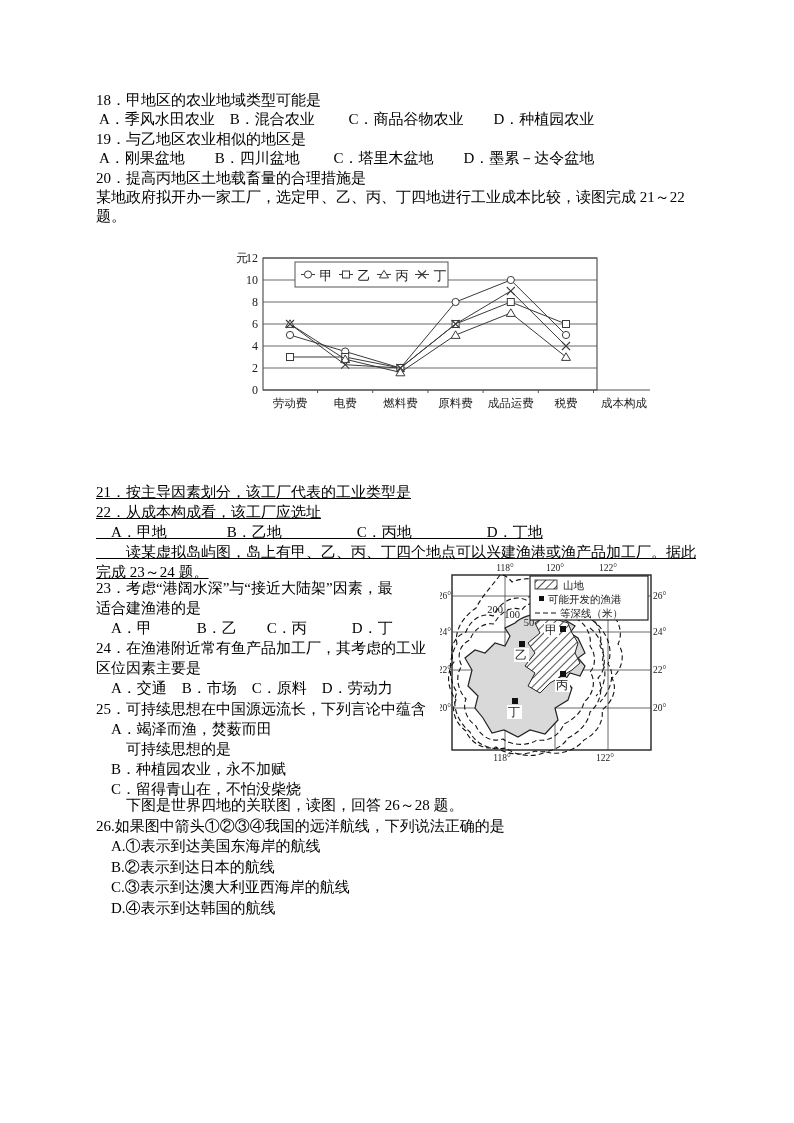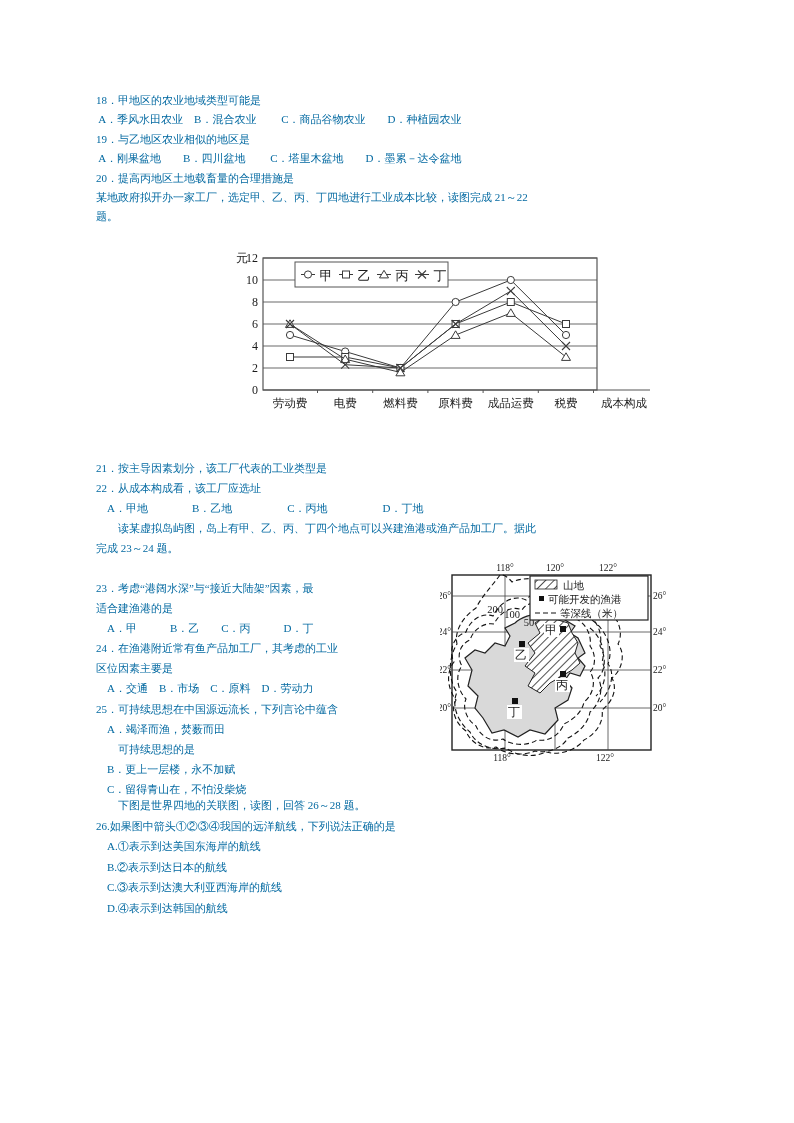--- a/index.html
+++ b/index.html
@@ -1,22 +1,22 @@
 <!DOCTYPE html>
 <html><head>
 <meta charset="utf-8">
 <style>
   * { margin:0; padding:0; box-sizing:border-box; }
   body { background:#ffffff; font-family:"Liberation Serif","DejaVu Serif",serif; }
   .page { position:relative; width:794px; height:1123px; background:#ffffff; color:#1a1a1a; overflow:hidden; }
-  .tblock { position:absolute; font-size:11px; color:#0369a1; }
+  .tblock { position:absolute; font-size:15px; color:#000000; }
   .tblock .line { white-space:pre; }
   #block-q18 { left:96px; top:91px;  width:620px; }
   #block-q18 .line { height:19.4px; line-height:19.4px; }
-  #block-q21 { left:96px; top:458px; width:620px; }
+  #block-q21 { left:96px; top:482px; width:620px;text-decoration:underline; }
   #block-q21 .line { height:20px; line-height:20px; }
   #block-q23 { left:96px; top:578px; width:360px; }
   #block-q23 .line { height:20.1px; line-height:20.1px; }
   #block-q26 { left:96px; top:795px; width:640px; }
   #block-q26 .line { height:20.5px; line-height:20.5px; }
   #chart-wrap { position:absolute; left:230px; top:250px; width:430px; height:180px; }
   #map-wrap   { position:absolute; left:440px; top:558px; width:262px; height:212px; }
   svg text { font-family:"Liberation Serif","DejaVu Serif",serif; fill:#1a1a1a; }
 </style>
 </head>
@@ -123,21 +123,21 @@
   <div id="block-q23" class="tblock">
       <div class="line">23．考虑“港阔水深”与“接近大陆架”因素，最</div>
       <div class="line">适合建渔港的是</div>
       <div class="line">　A．甲　　　B．乙　　C．丙　　　D．丁</div>
       <div class="line">24．在渔港附近常有鱼产品加工厂，其考虑的工业</div>
       <div class="line">区位因素主要是</div>
       <div class="line">　A．交通　B．市场　C．原料　D．劳动力</div>
       <div class="line">25．可持续思想在中国源远流长，下列言论中蕴含</div>
       <div class="line">　A．竭泽而渔，焚薮而田</div>
       <div class="line">　　可持续思想的是</div>
-      <div class="line">　B．更上一层楼，永不加赋</div>
+      <div class="line">　B．种植园农业，永不加赋</div>
       <div class="line">　C．留得青山在，不怕没柴烧</div>
     </div>
   <div id="map-wrap">
     <svg id="map-svg" width="262" height="212" viewBox="0 0 262 212">
         <defs>
           <pattern id="hatch" width="6" height="6" patternUnits="userSpaceOnUse" patternTransform="rotate(45)">
             <rect x="0" y="0" width="6" height="6" fill="#ffffff"></rect>
             <line x1="0" y1="0" x2="0" y2="6" stroke="#222" stroke-width="1.6"></line>
           </pattern>
         </defs>

